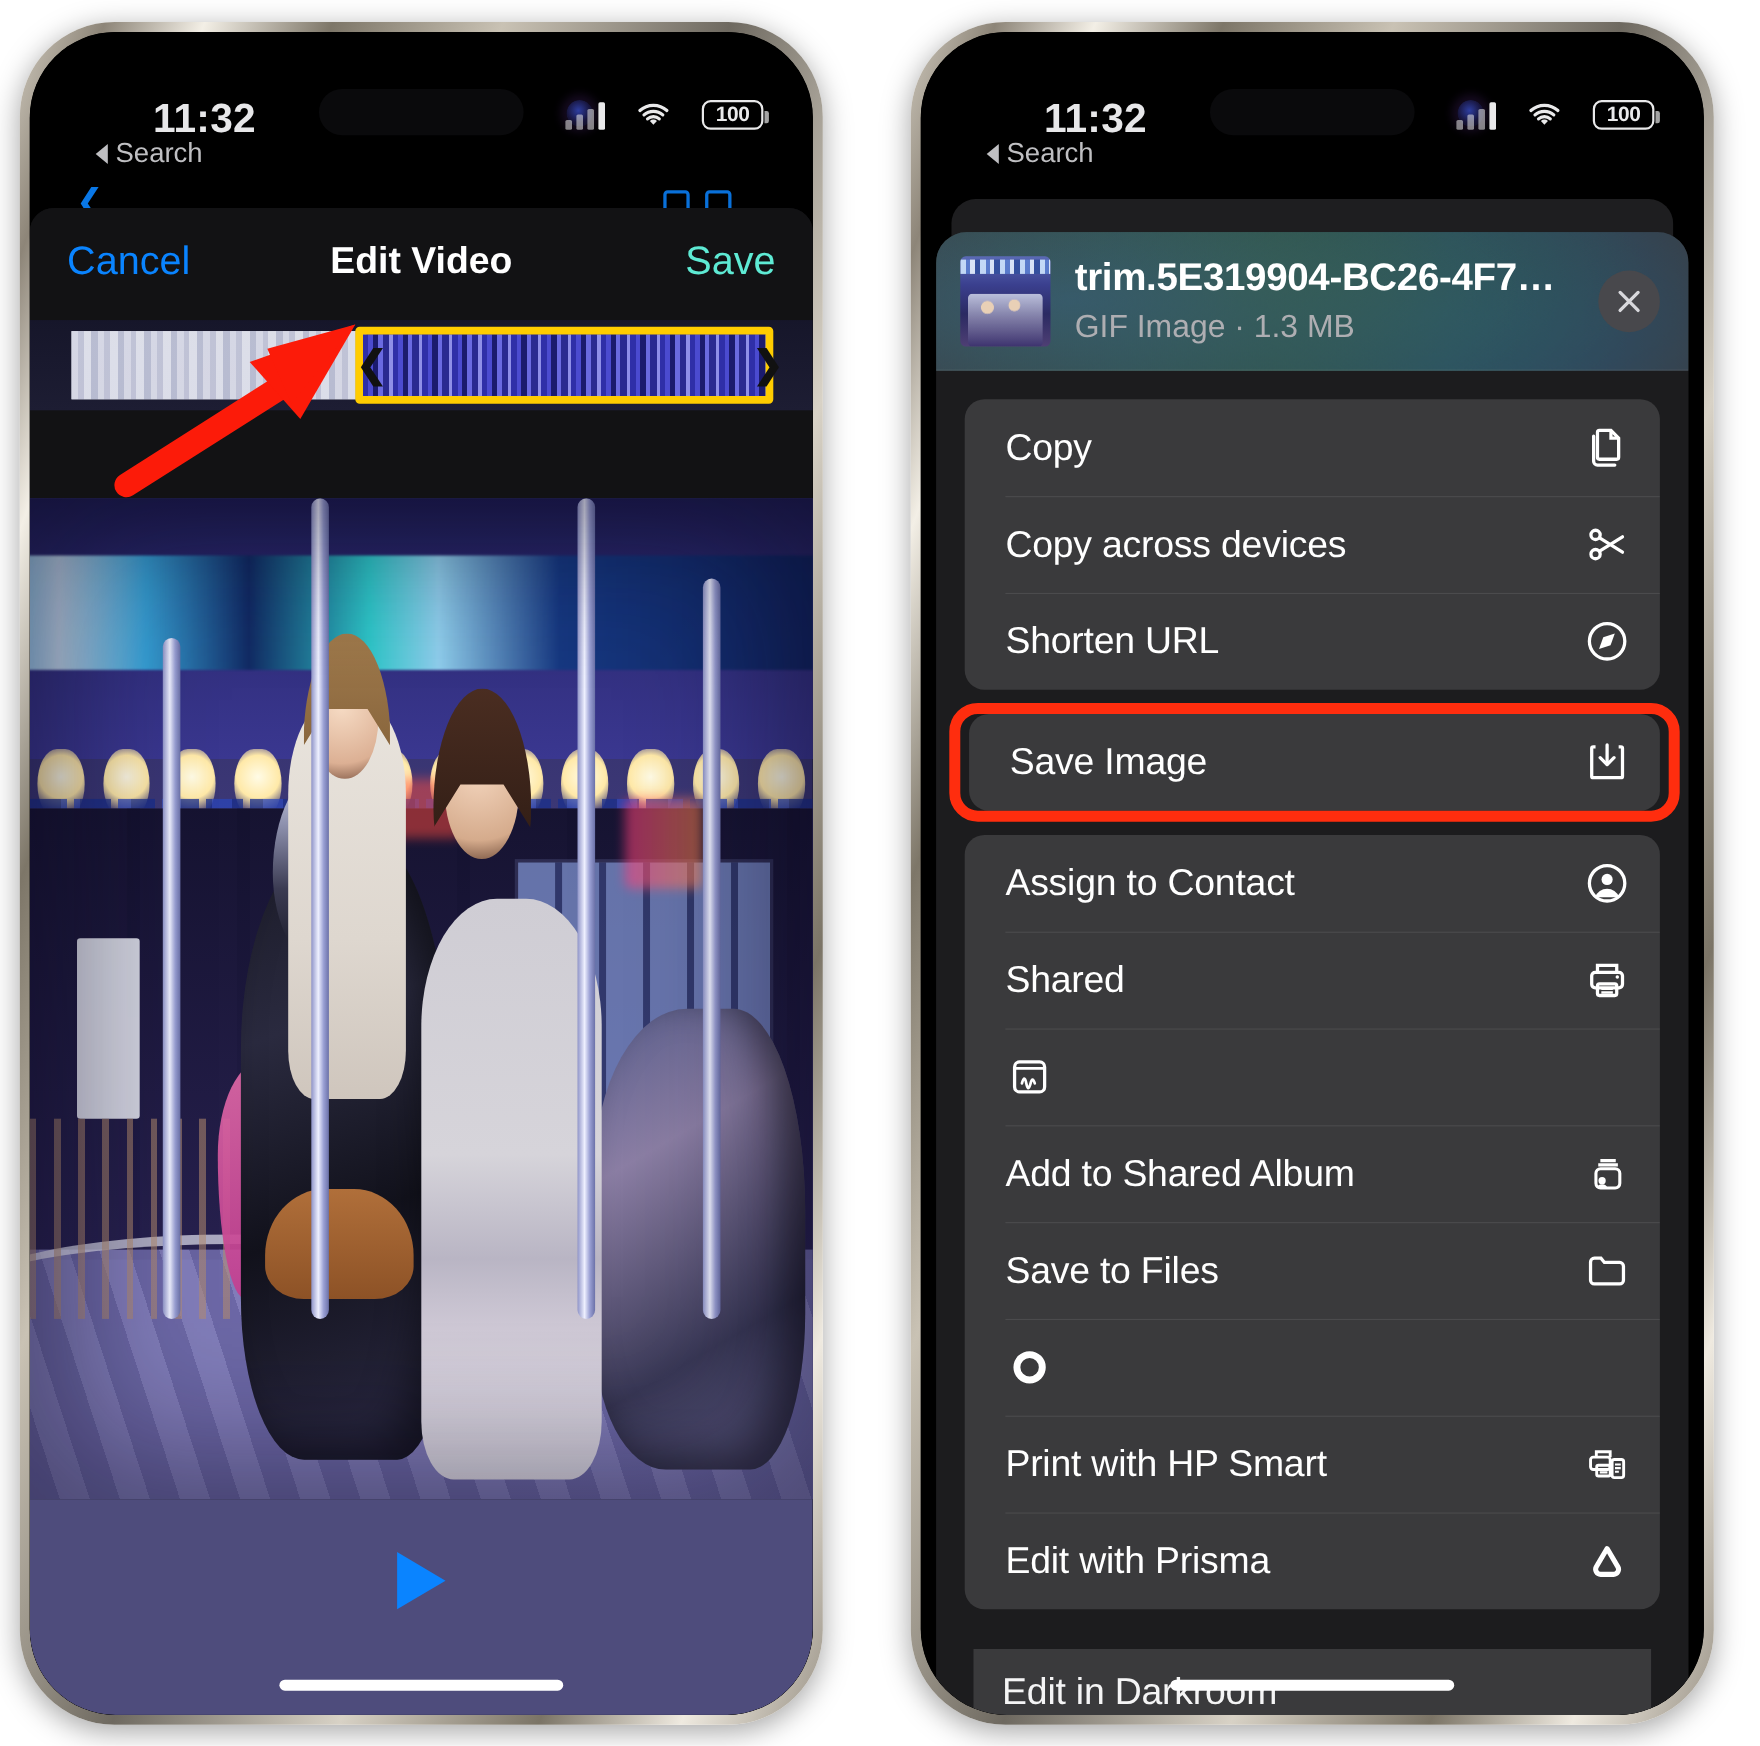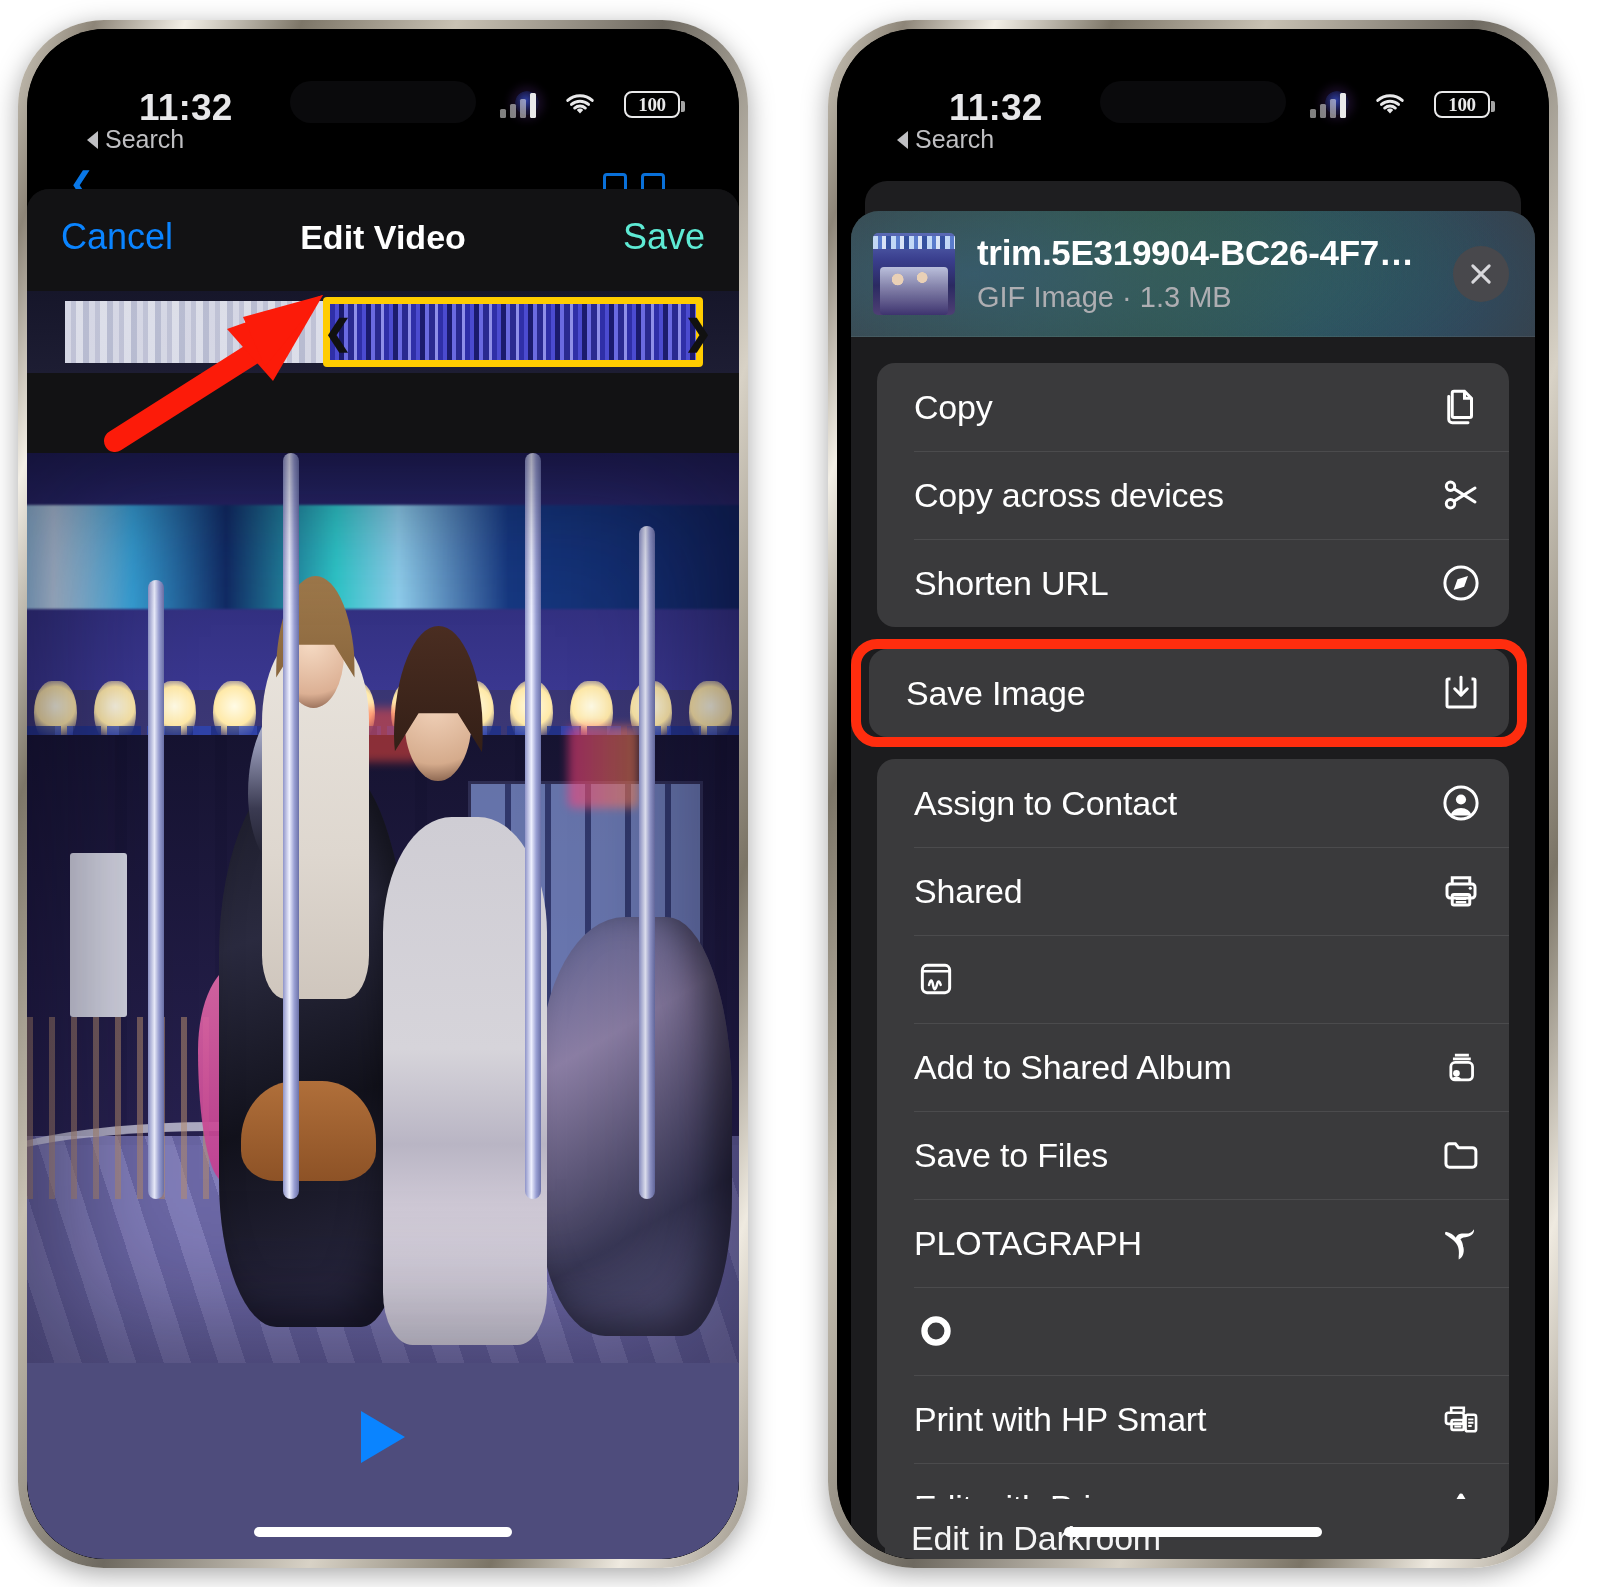--- a/index.html
+++ b/index.html
@@ -58,21 +58,21 @@
   .island {
     position: absolute; left: 50%; transform: translateX(-50%); top: 52px;
     width: 186px; height: 42px; border-radius: 24px; background: #0a0a0c;
   }
   .face-dot {
     position: absolute; left: 68.5%; top: 62px;
     width: 24px; height: 24px; border-radius: 50%;
     background: radial-gradient(circle at 45% 40%, #2e3ea0 0%, #17143a 55%, #0d0a18 100%);
     box-shadow: 0 0 9px 5px rgba(40,20,60,.55);
   }
-  .sb-right { position: absolute; right: 59px; top: 62px; display:flex; align-items:center; gap: 28px; font-family: Liberation Serif, serif; }
+  .sb-right { position: absolute; right: 45px; top: 62px; display:flex; align-items:center; gap: 28px; }
   .bars { display:flex; align-items:flex-end; gap:4px; height:26px; }
   .bars i { display:block; width:6px; background:#e9e9ea; border-radius:1.5px; }
   .bars i:nth-child(1){height:9px;opacity:.55}
   .bars i:nth-child(2){height:14px;opacity:.55}
   .bars i:nth-child(3){height:19px;opacity:.55}
   .bars i:nth-child(4){height:25px}
   .wifi { width:32px; height:26px; }
   .batt {
     width:56px;height:27px;border:2.5px solid #e9e9ea;border-radius:8px;
     display:flex;align-items:center;justify-content:center;position:relative;
@@ -345,21 +345,21 @@
     padding: 0 26px 0 26px; color:#fff;
   }
   .row + .row:before {
     content:""; position:absolute; left:26px; right:0; top:0; height:1px;
     background: rgba(255,255,255,.09);
   }
   .row-label { font-size: 34px; letter-spacing:-.2px; flex:1 1 auto; }
   .row-icon { width:44px; height:44px; flex:0 0 auto; display:flex; align-items:center; justify-content:center; }
   .row-icon svg { width:42px;height:42px; display:block; }
 
-  .highlight-wrap { position:relative; margin: 22px 18px 0 10px; }
+  .highlight-wrap { position:relative; margin: 22px 18px 0 22px; }
   .highlight-wrap .ring {
     position:absolute; inset:-10px; border: 10px solid #ff2d0e; border-radius: 26px;
     pointer-events:none; z-index: 5;
   }
   .highlight-wrap .action-group { margin: 8px; }
   .cut-row {
     position:absolute; left:34px; right:34px; bottom:-18px; height:78px;
     background:#3a3a3c; border-radius: 0 0 18px 18px; overflow:hidden;
     display:flex; align-items:center; padding:0 26px; color:#fff;
   }
@@ -600,29 +600,20 @@
             </div>
             <div class="row">
               <div class="row-label">Save to Files</div>
               <div class="row-icon">
                 <svg viewBox="0 0 24 24" fill="none" stroke="#fff" stroke-width="1.7">
                   <path d="M3.4 7.6a2 2 0 0 1 2-2h3.4l1.8 2.2h7.9a2 2 0 0 1 2 2v7.2a2 2 0 0 1-2 2H5.4a2 2 0 0 1-2-2z"></path>
                 </svg>
               </div>
             </div>
             <div class="row">
-              <div class="row-label">PLOTAGRAPH</div>
-              <div class="row-icon">
-                <svg viewBox="0 0 24 24">
-                  <path d="M3.4 5.6c2.6.5 4.4 1.9 5.6 3.4.4-1.1 1.4-2 2.7-2.3 1.9-.5 3.9.3 5.3-.4 1.3-.6 2-1.6 2.4-2.2.2.9-.1 2.2-1.2 3.2-1.4 1.3-3.3 1.3-4.8 1.6-.7.2-1.3.5-1.7 1 .9 1.2 1.4 2.7 1.5 4.2.1 2-.5 3.8-1.2 5.1-.4.8-.9 1.5-1.3 2-.1-1 .1-2.3.1-3.6 0-1.5-.2-3-.9-4.3-.7-1.4-1.8-2.5-3-3.4C5.6 8.8 4.2 7.9 3.4 7.4c-.3-.2-.5-.4-.5-.9 0-.4.2-.8.5-.9z" fill="#fff"></path>
-                  <path d="M11.6 12.8c.7 2 .6 4 .2 5.6-.3 1.4-.9 2.4-1.2 3 .7-.2 1.6-.9 2.2-2 .8-1.4 1-3.2.6-4.8-.3-1-.9-1.6-1.8-1.8z" fill="#fff"></path>
-                </svg>
-              </div>
-            </div>
-            <div class="row">
               <div class="row-icon">
                 <svg viewBox="0 0 24 24" fill="none" stroke="#fff" stroke-width="3.6">
                   <circle cx="12" cy="12" r="6.6"></circle>
                 </svg>
               </div>
             </div>
             <div class="row">
               <div class="row-label">Print with HP Smart</div>
               <div class="row-icon">
                 <svg viewBox="0 0 24 24" fill="none" stroke="#fff" stroke-width="1.5">

